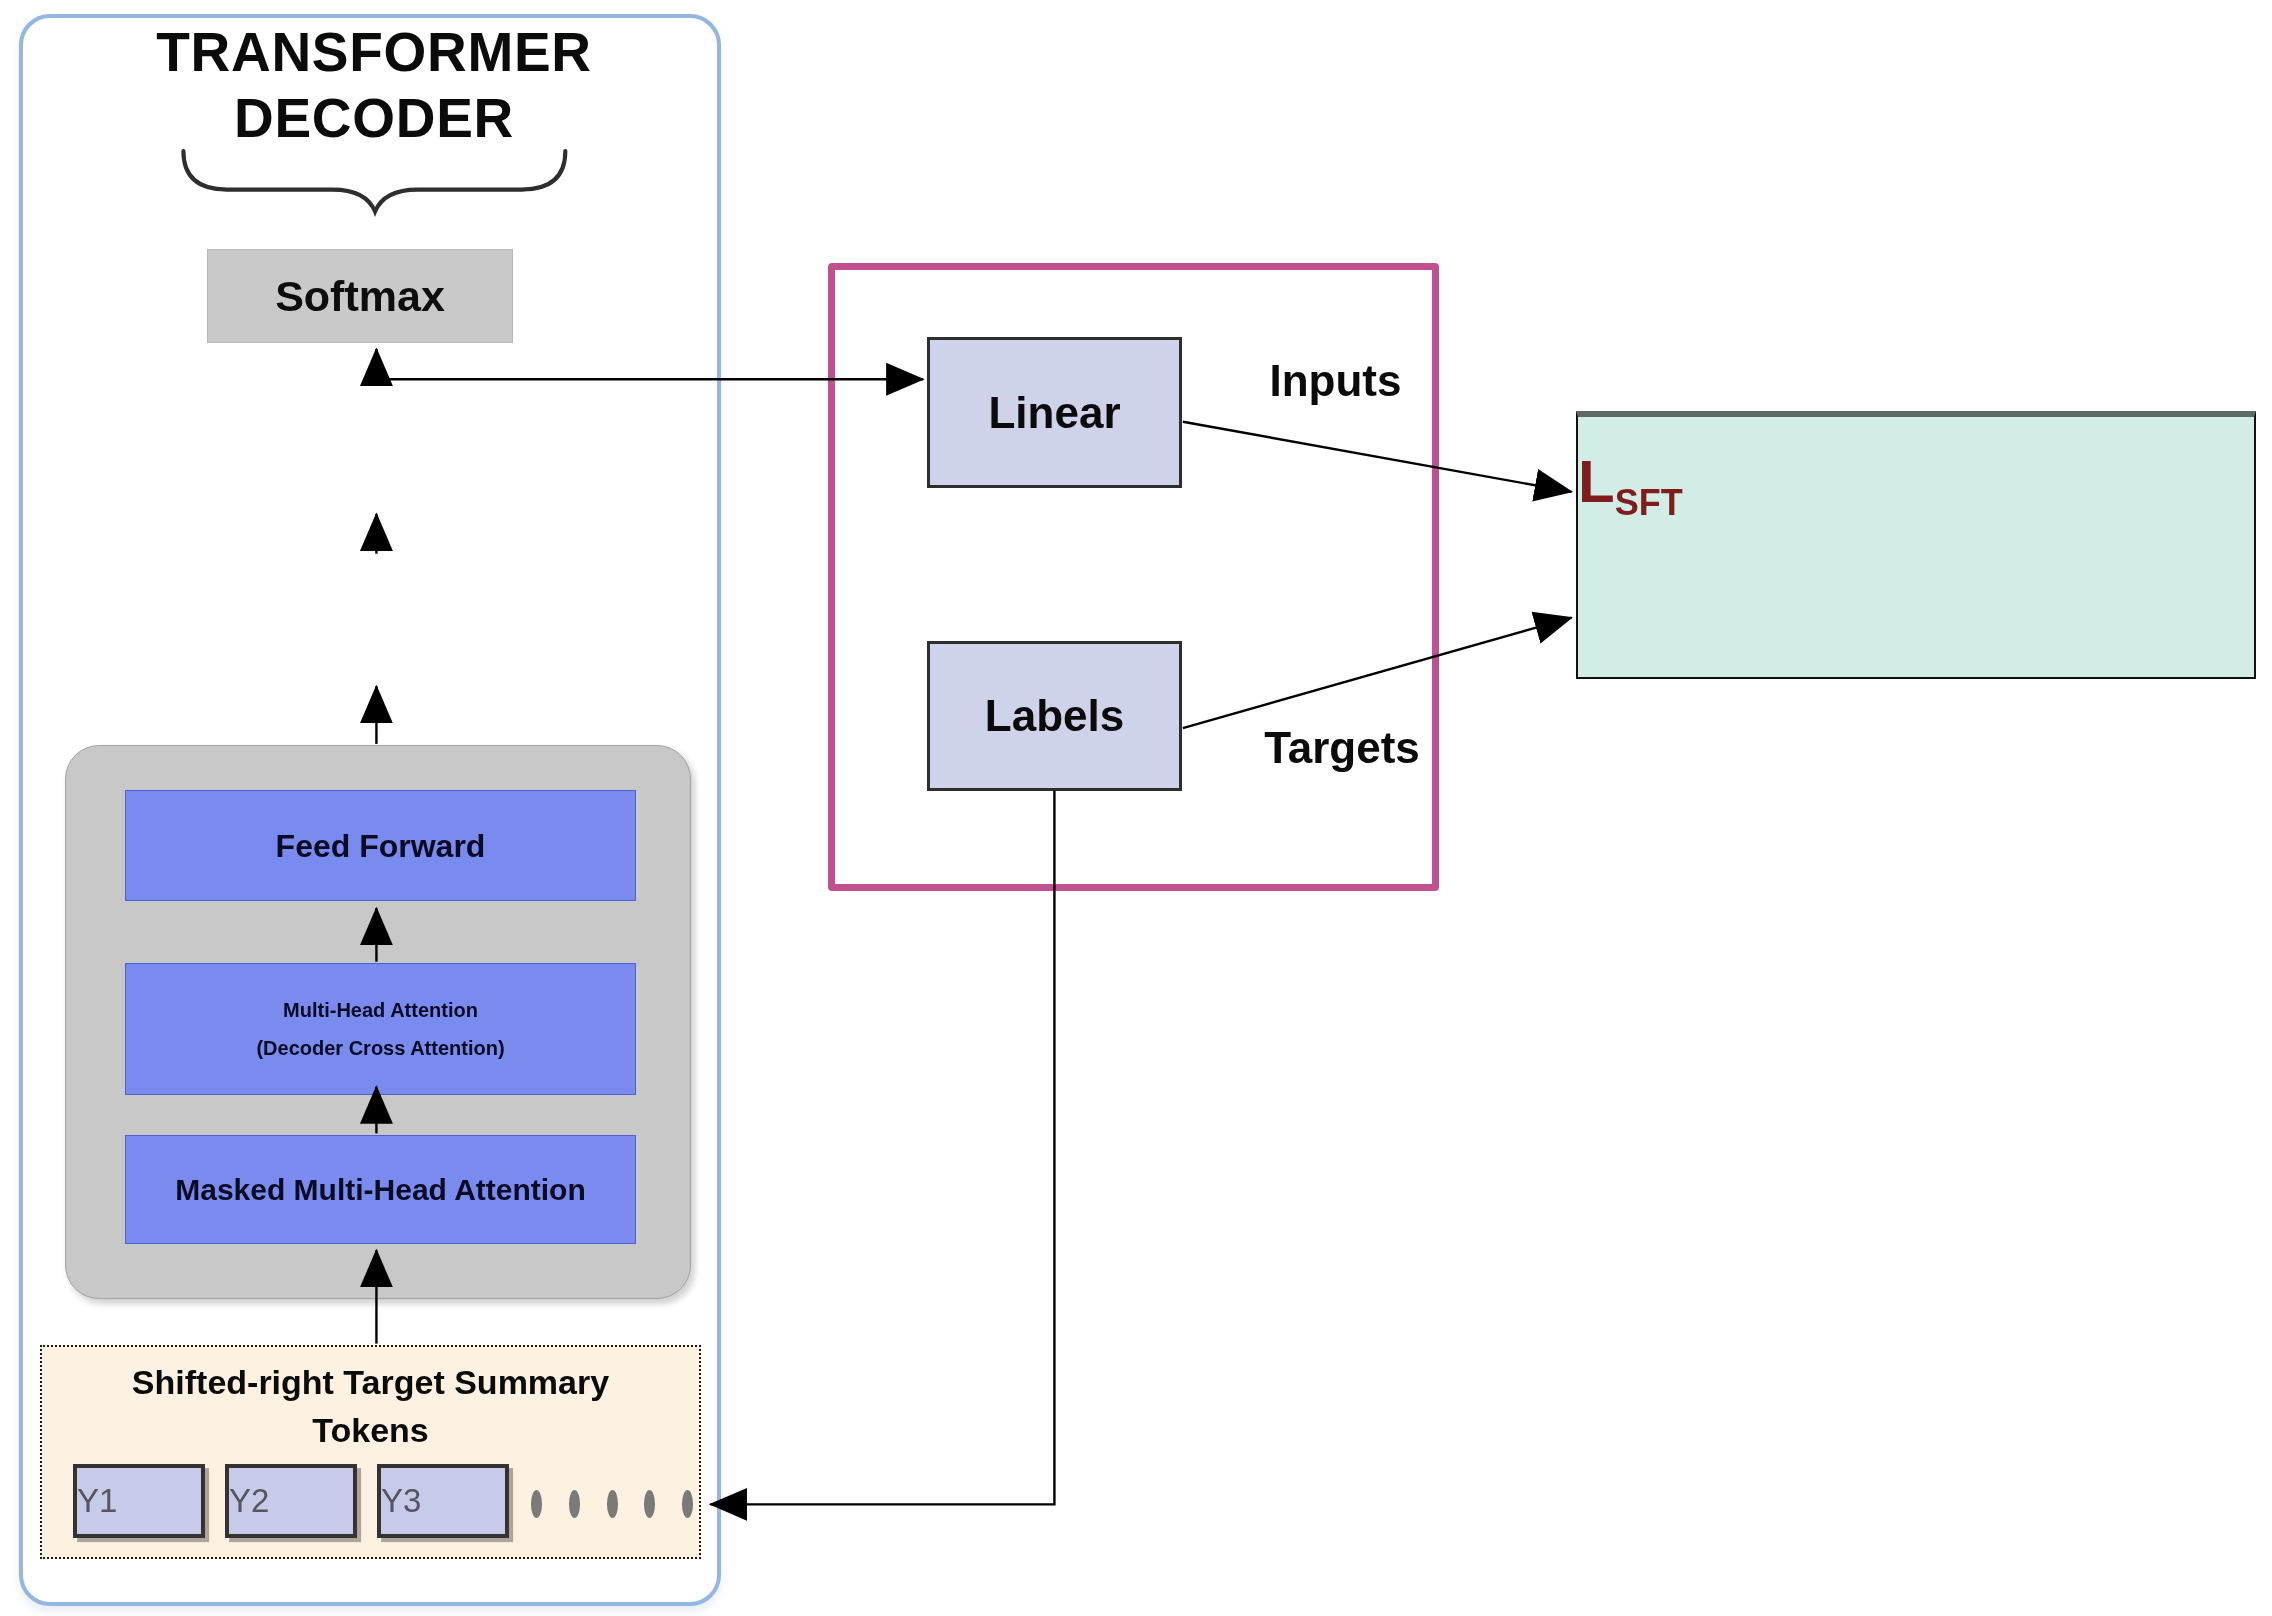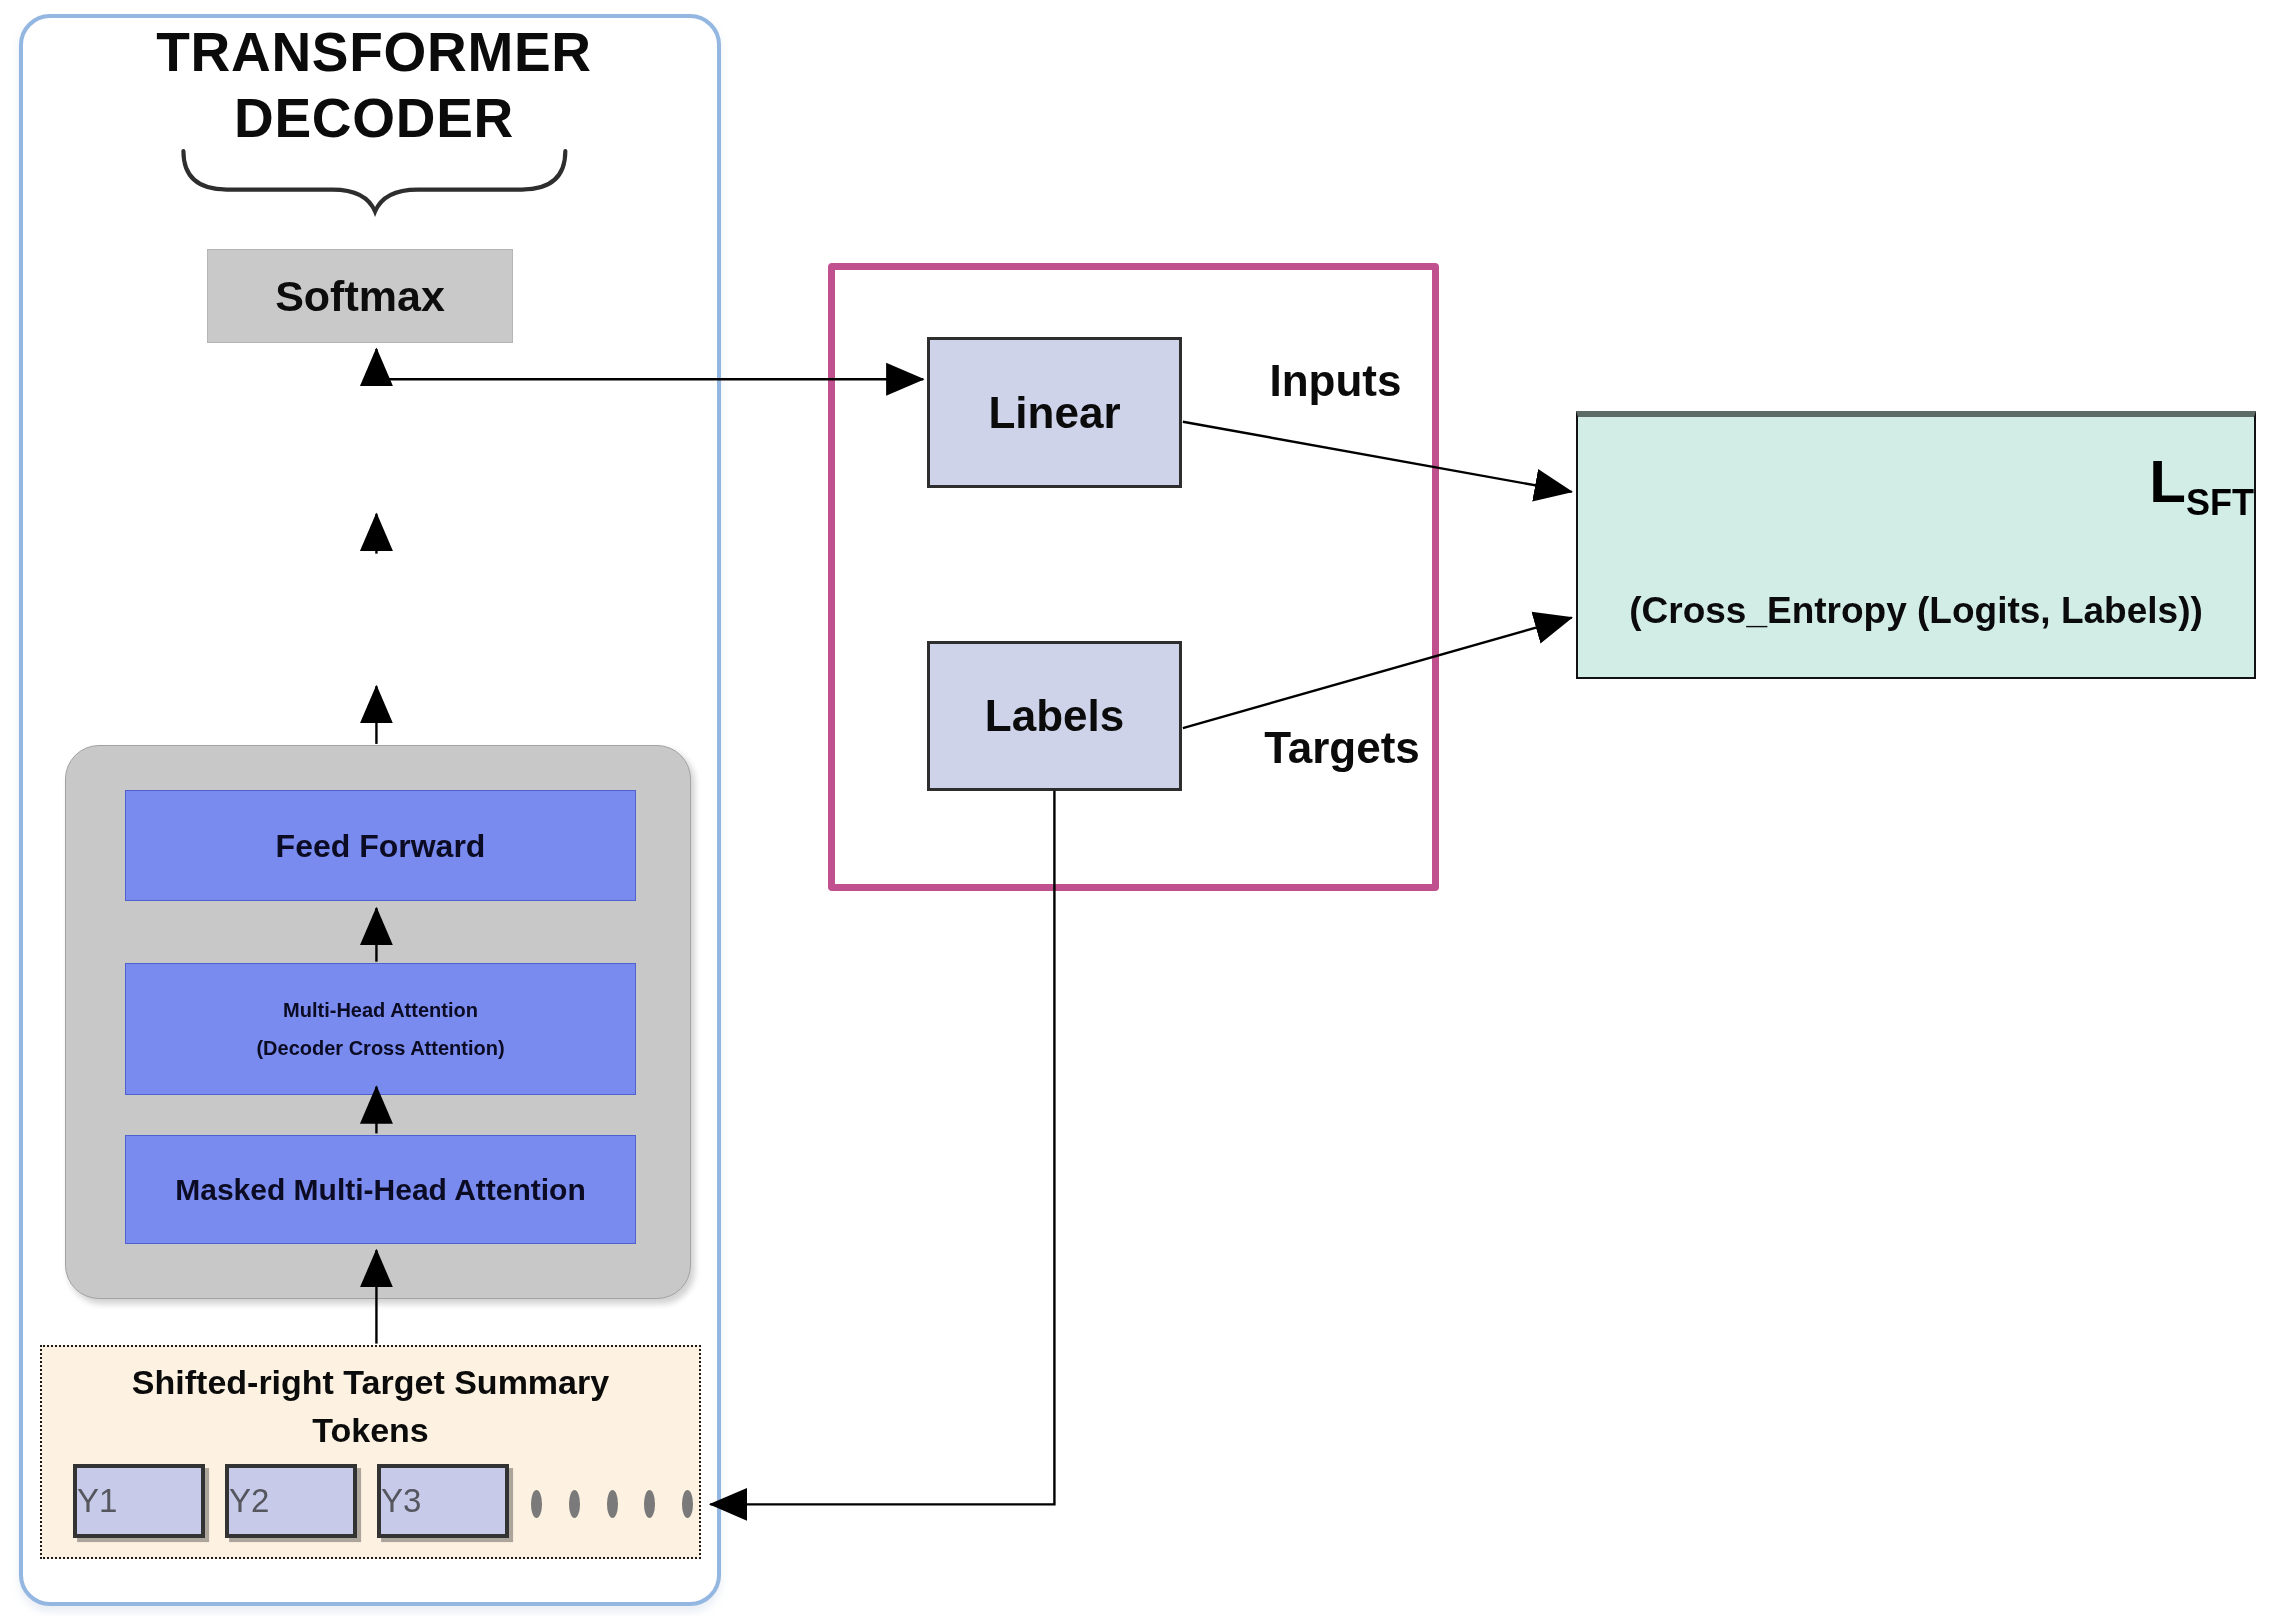--- a/index.html
+++ b/index.html
@@ -98,21 +98,21 @@
   .targets-caption { left: 1222px; top: 723px; width: 240px; }
 
   
   .loss-box {
     left: 1576px; top: 411px; width: 680px; height: 268px;
     background: #d2ede6;
     border: 2.7px solid #111111; border-top: 6.2px solid #5c6b66;
   }
   .loss-symbol {
     position: absolute; left: 0; right: 0; top: 30px;
-    text-align: right; font-size: 60px; font-weight: bold; color: #000000;
+    text-align: left; font-size: 60px; font-weight: bold; color: #7f1d1d;
   }
   .loss-symbol sub { font-size: 36px; }
   .loss-formula {
     position: absolute; left: 0; right: 0; top: 173px;
     text-align: center; font-size: 37px; font-weight: bold; color: #0b0b0b;
   }
 
   .overlay-svg { position: absolute; left: 0; top: 0; width: 2273px; height: 1617px; pointer-events: none; }
 </style>
 </head>
@@ -177,21 +177,20 @@
 
   <div class="abs io-chip labels-box">
     <span>Labels</span>
   </div>
 
   <div class="abs io-caption inputs-caption">Inputs</div>
   <div class="abs io-caption targets-caption">Targets</div>
 
   <div class="abs loss-box">
     <div class="loss-symbol"><span>L</span><sub>SFT</sub></div>
-    <div class="loss-formula">(Cross_Entropy (Logits, Labels))</div>
   </div>
 
   <svg class="overlay-svg" viewBox="0 0 3309 2354">
     <defs>
       <marker id="ah" markerUnits="userSpaceOnUse" markerWidth="60" markerHeight="56" refX="54" refY="27" orient="auto">
         <path d="M0,3 L56,27 L0,51 Z" fill="#000"></path>
       </marker>
     </defs>
 
     <path d="M 267 220 C 267 254, 284 276, 330 276 L 484 276 C 517 276, 537 286, 546 308

